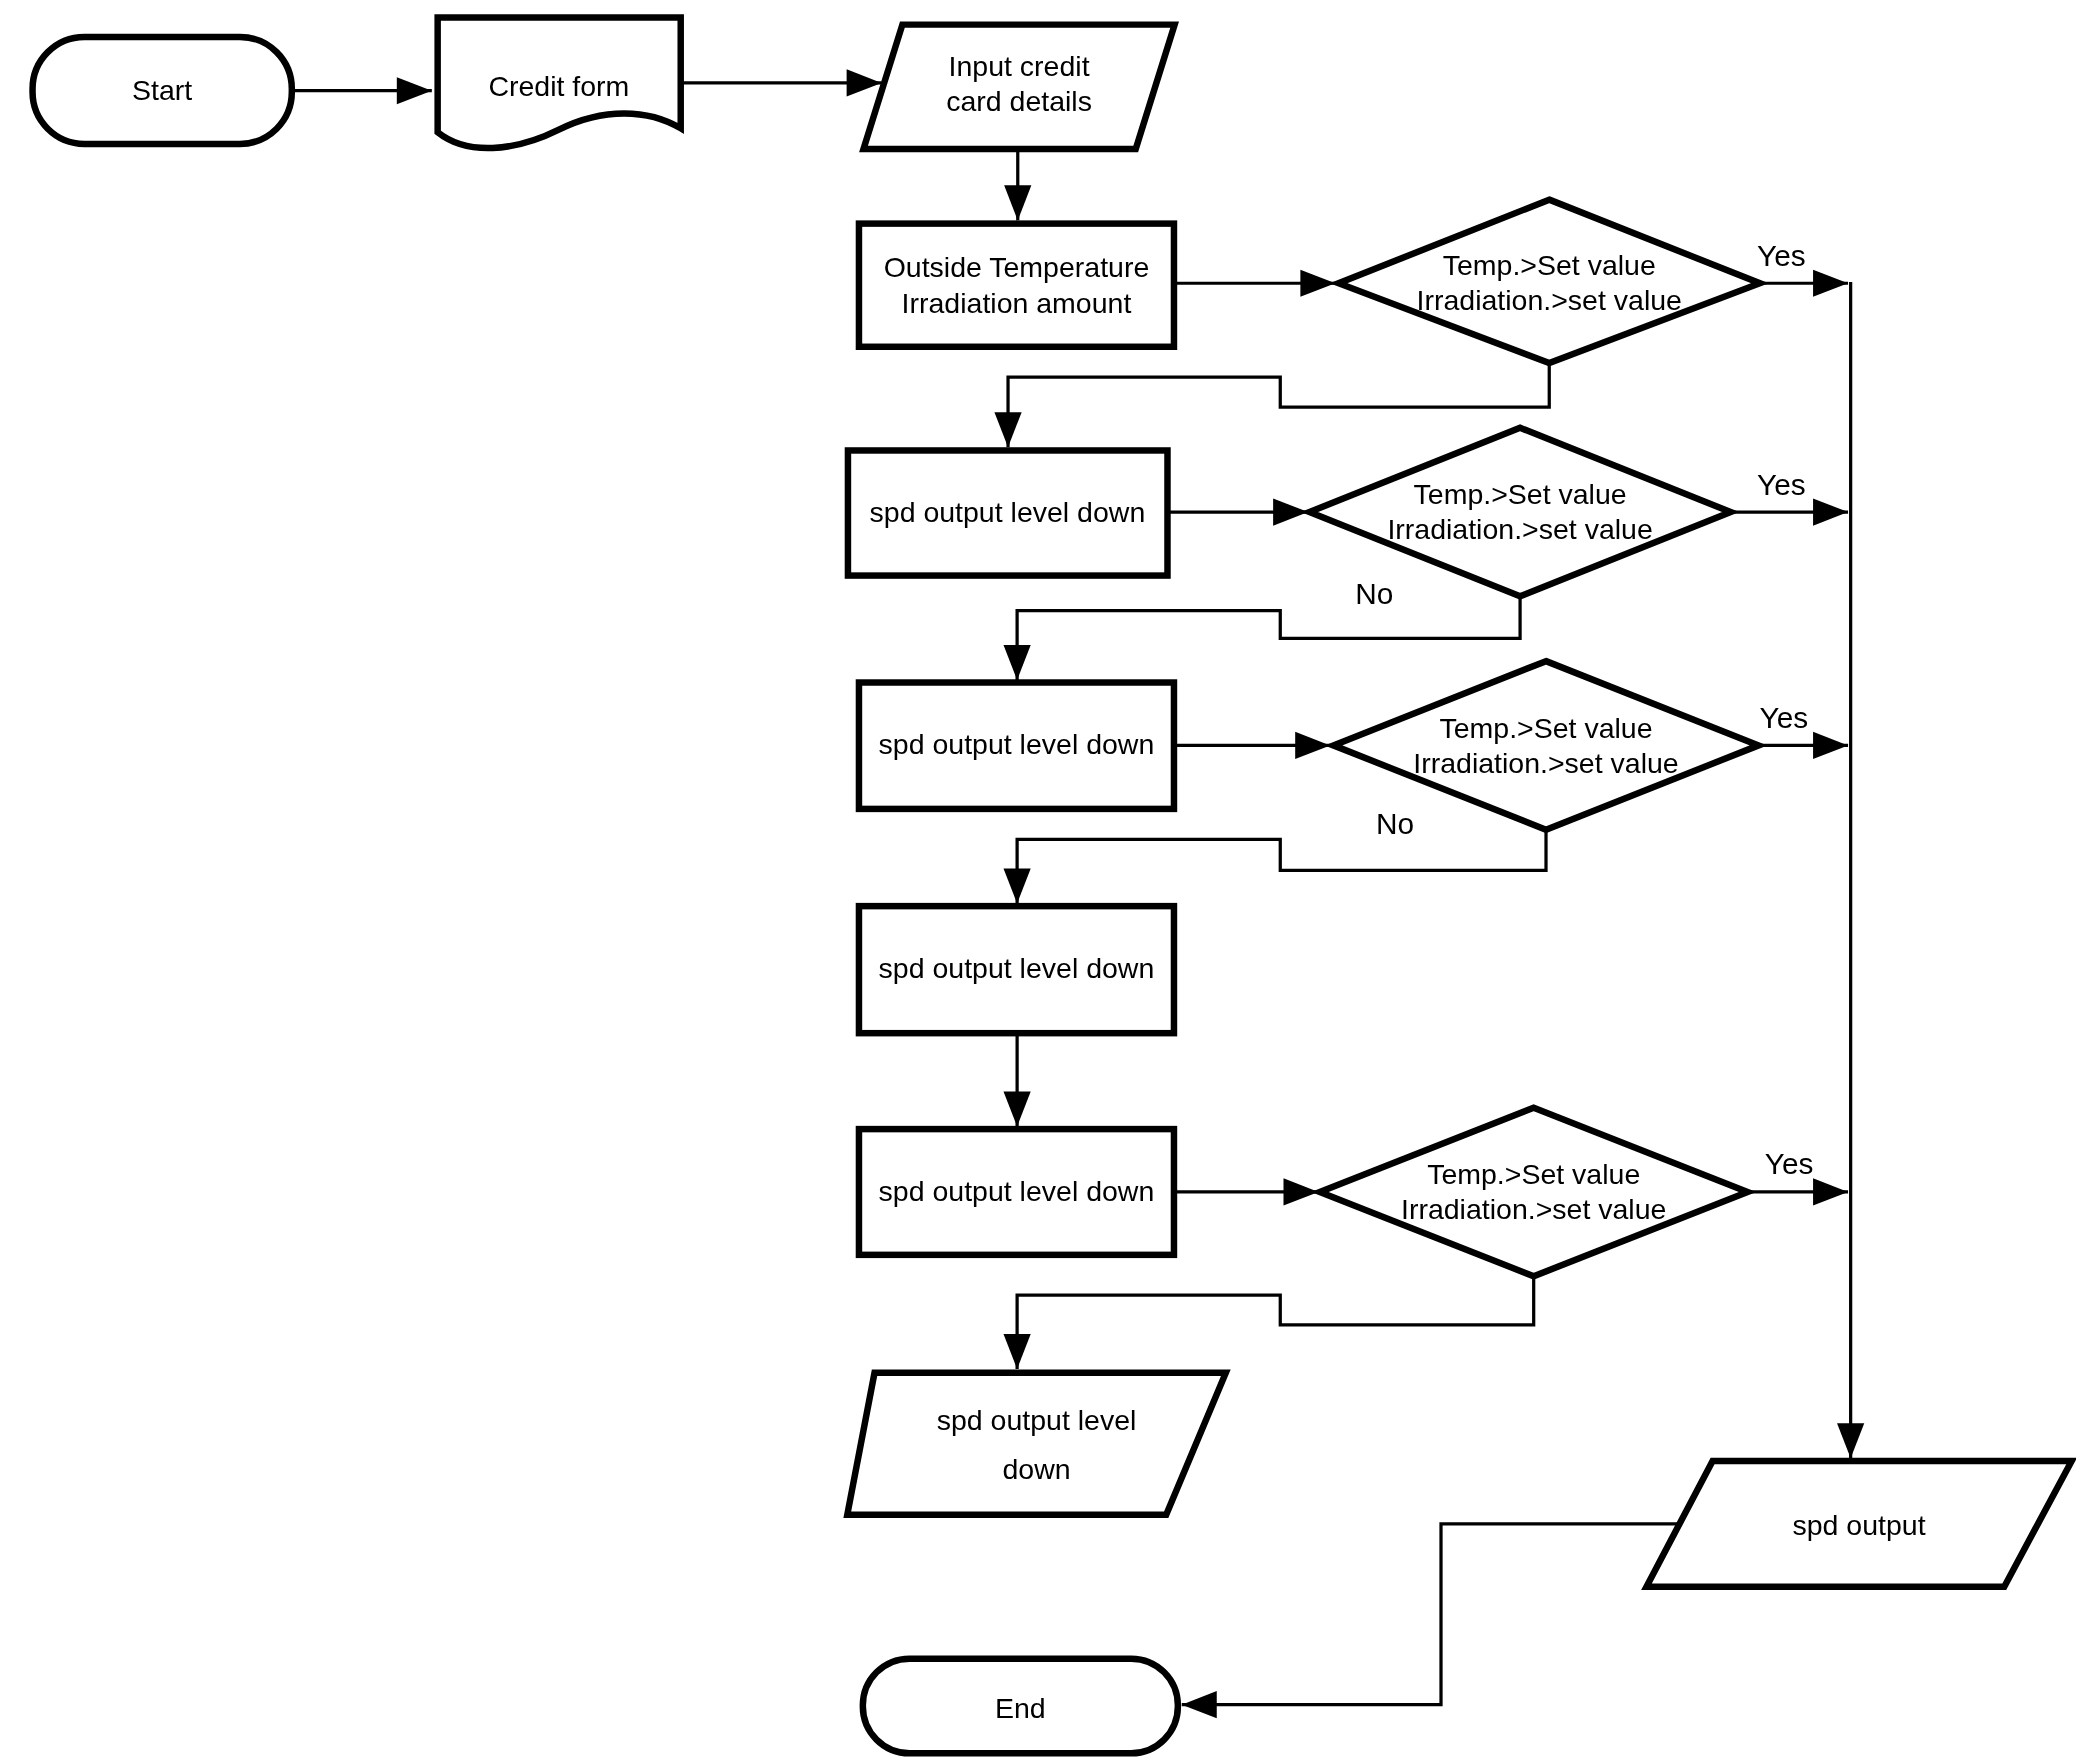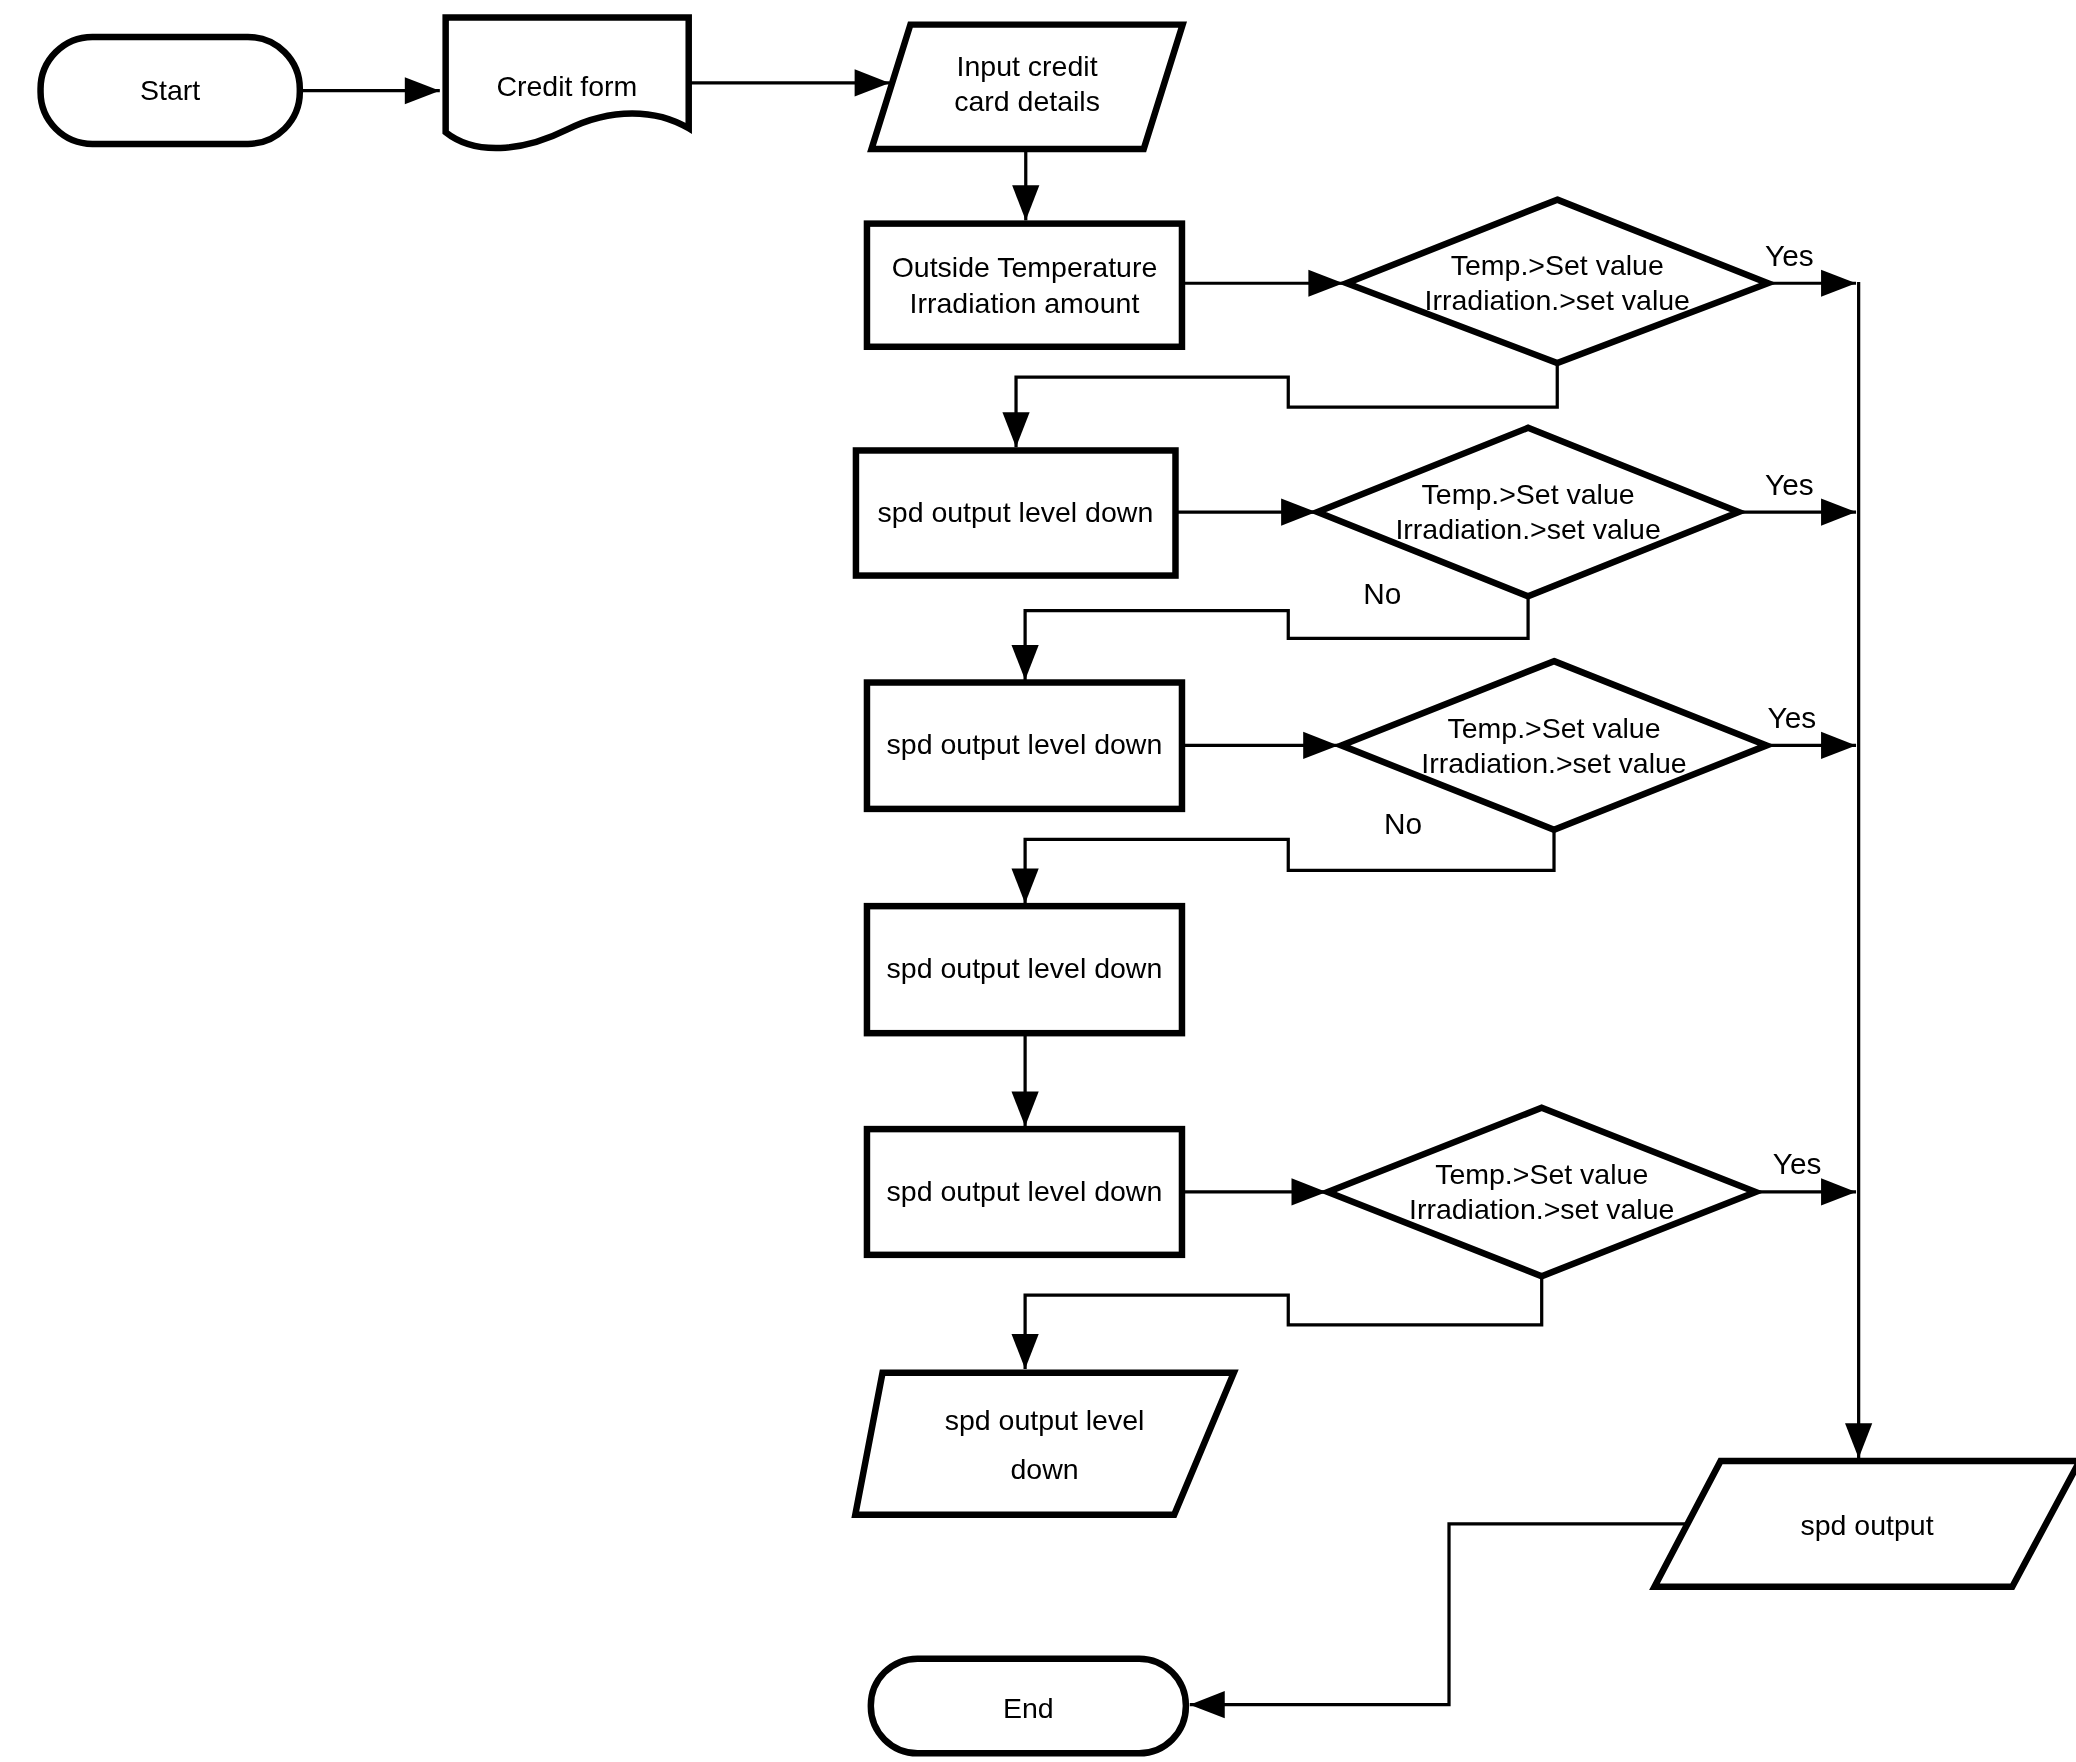--- a/index.html
+++ b/index.html
@@ -5,21 +5,20 @@
   html, body {
     margin: 0;
     padding: 0;
     background: #ffffff;
   }
   .canvas {
     width: 1682px;
     height: 1763px;
     position: relative;
     background: #ffffff;
-    margin-left: 8px;
   }
   svg { display: block; }
   .shape {
     fill: #ffffff;
     stroke: #000000;
     stroke-width: 10;
     stroke-linejoin: miter;
   }
   .conn {
     fill: none;

